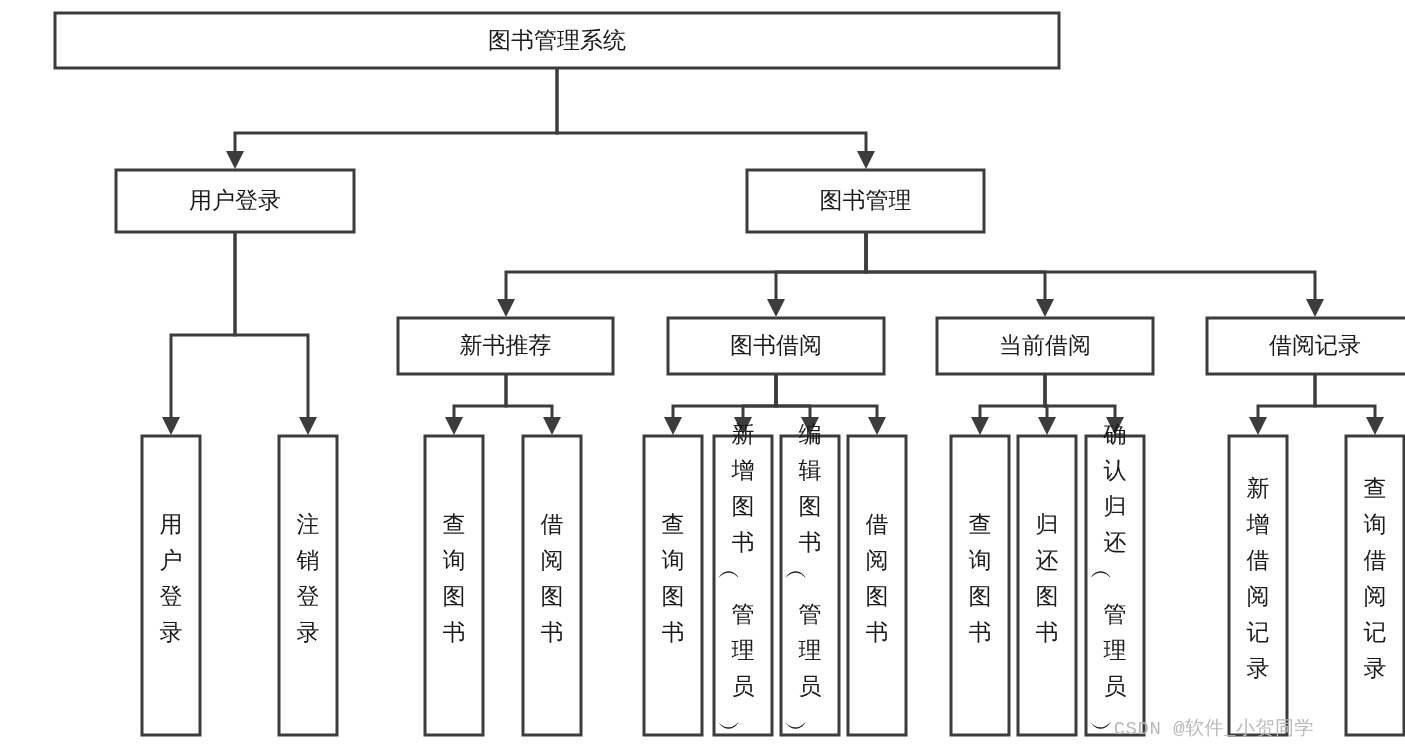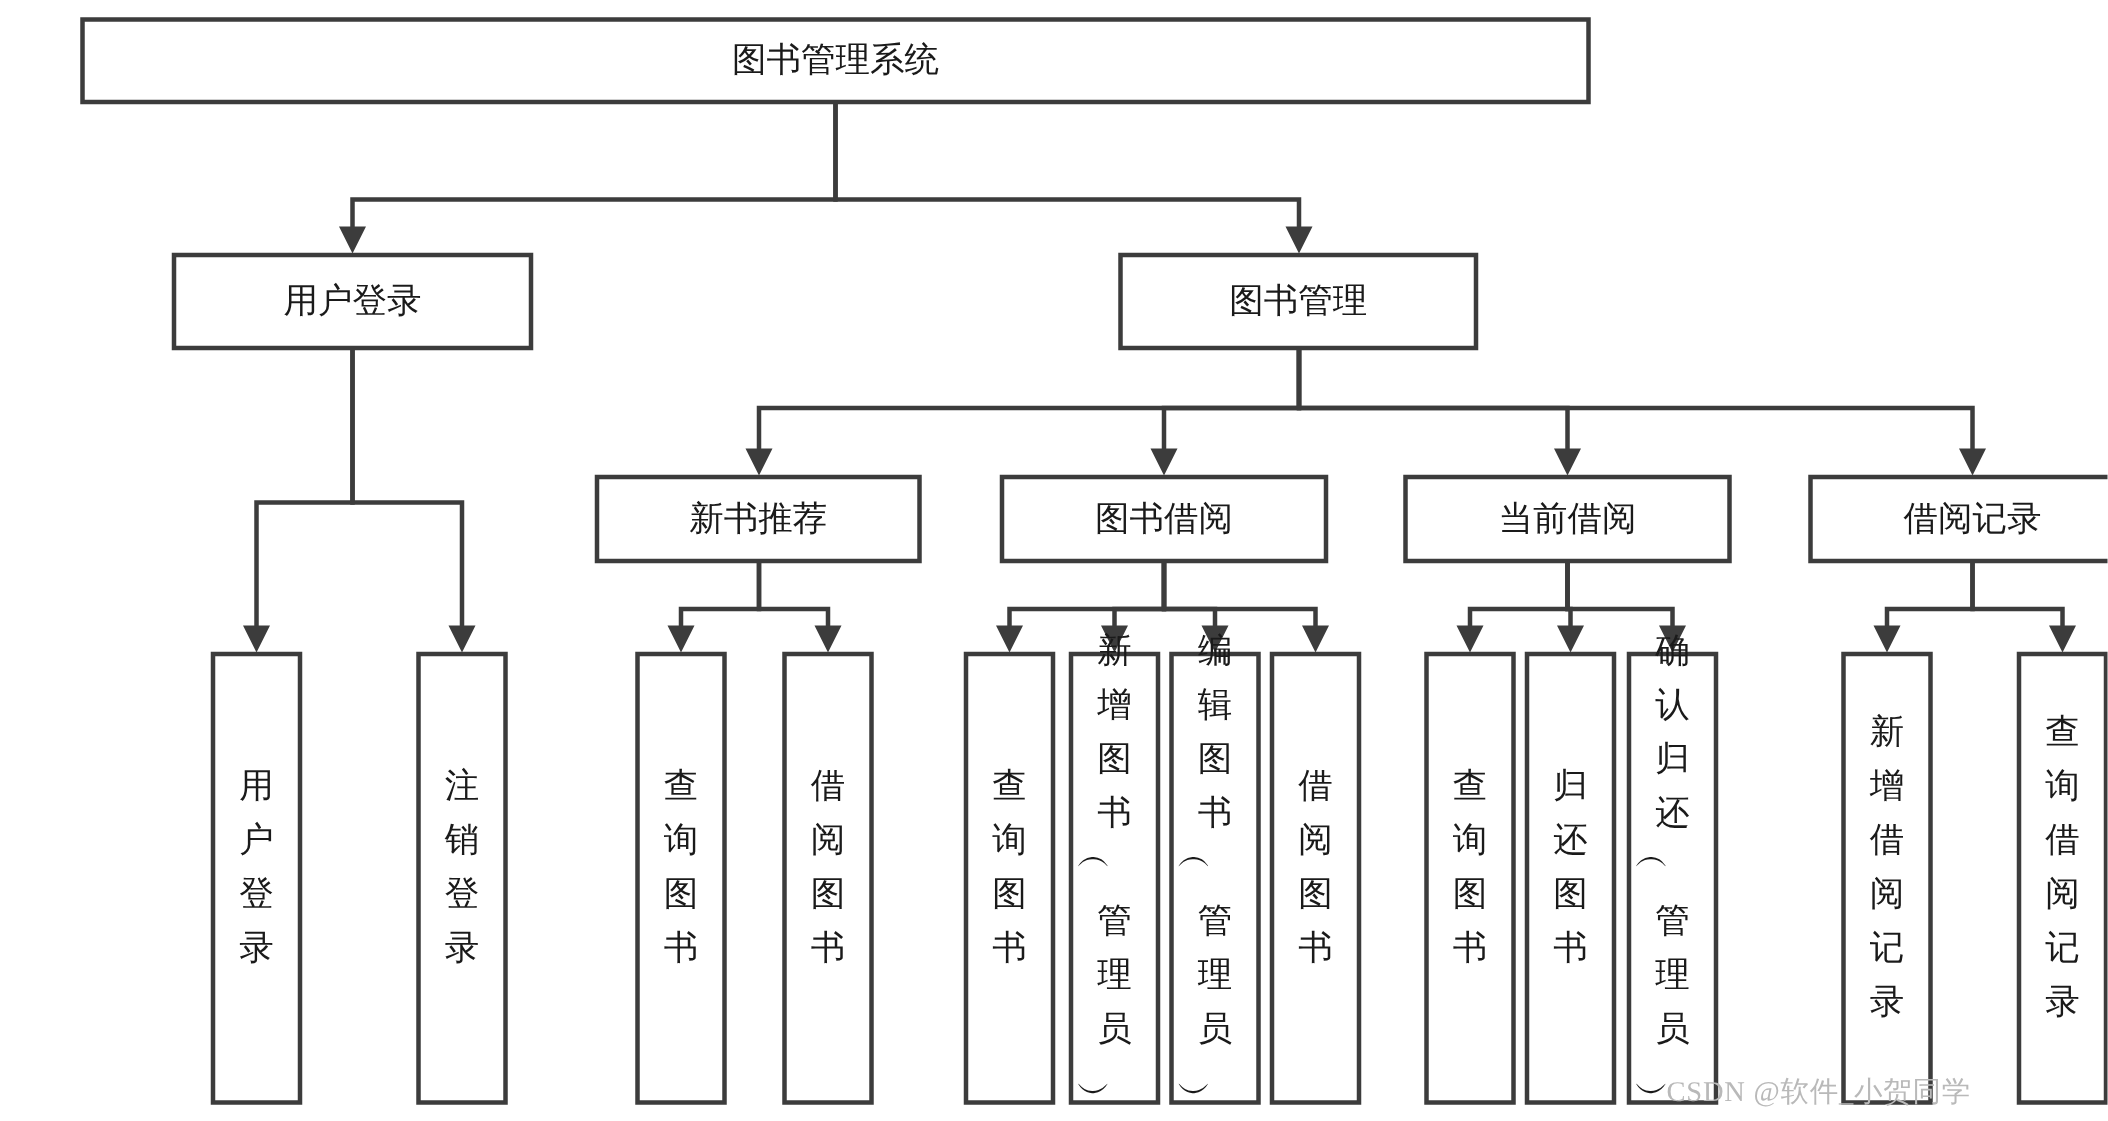--- a/index.html
+++ b/index.html
@@ -51,21 +51,21 @@
   .node-label-v {
     font-family: "Liberation Sans", "DejaVu Sans", sans-serif;
     font-size: 23px;
     fill: #1a1a1a;
     text-anchor: middle;
   }
   .watermark {
     position: absolute;
     right: 12px;
     bottom: 6px;
-    font-family: Liberation Serif, serif;
+    font-family: Liberation Mono, monospace;
     font-size: 19px;
     color: #b9b9b9;
     white-space: nowrap;
     letter-spacing: 0.5px;
     pointer-events: none;
     text-align: center;
   }
 </style>
 </head>
 <body>

